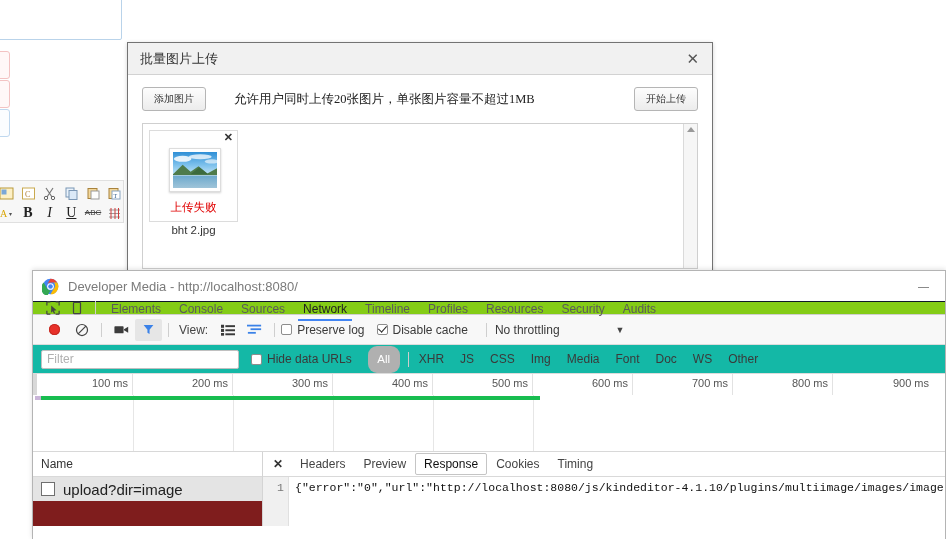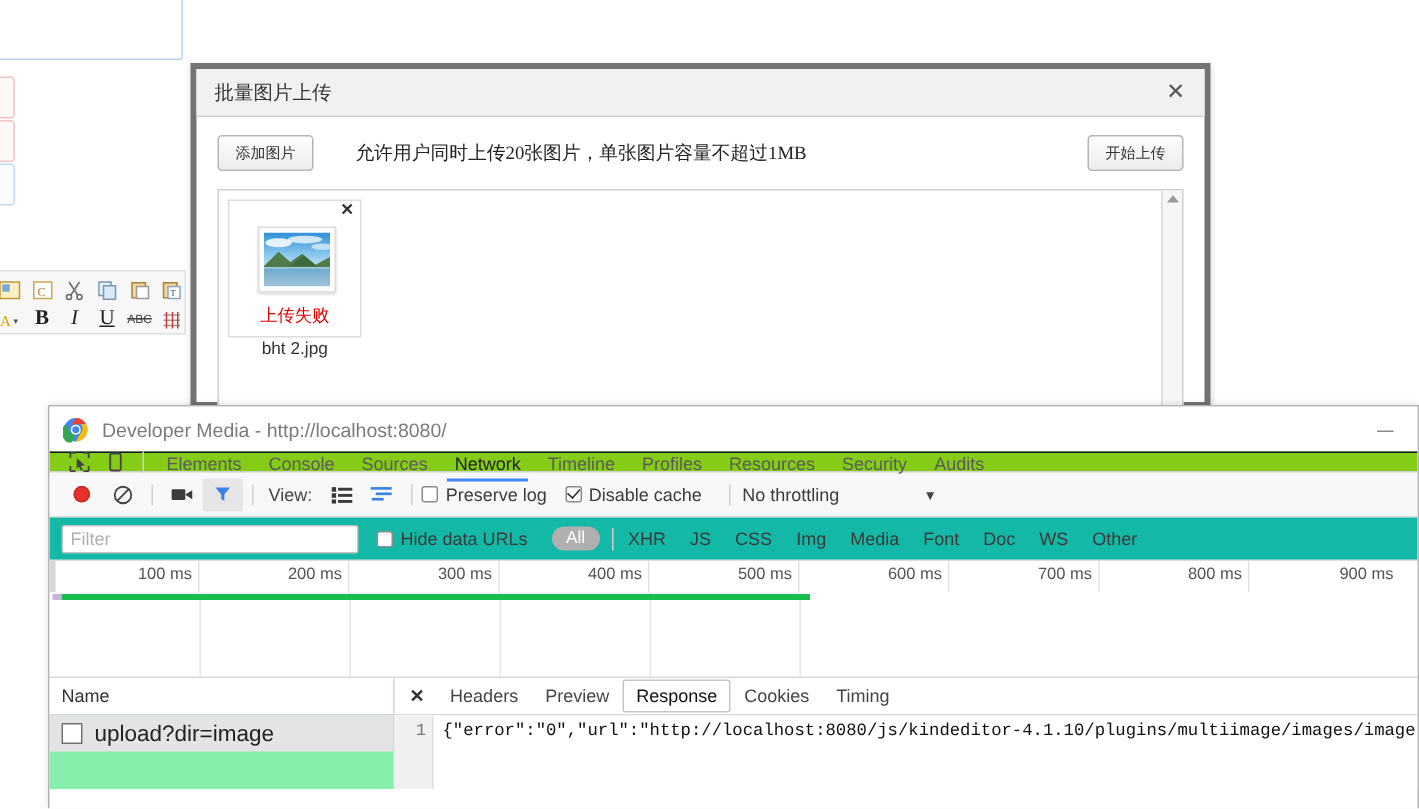--- a/index.html
+++ b/index.html
@@ -37,22 +37,22 @@
     font-size:11px; color:#555; line-height:1;
   }
   .ke-ico svg { display:block; }
   .ke-ico.bold { font-weight:bold; font-family:"Liberation Serif", serif; font-size:14px; color:#222;}
   .ke-ico.ital { font-style:italic; font-family:"Liberation Serif", serif; font-size:14px; color:#222;}
   .ke-ico.undl { text-decoration:underline; font-family:"Liberation Serif", serif; font-size:14px; color:#222;}
   .ke-ico.abc  { font-size:8px; letter-spacing:0; text-decoration:line-through; color:#444; }
 
   
   .dialog {
-    position:absolute; left:127px; top:42px; width:680px; height:230px;
-    background:#ffffff; border:4px solid #737373;
+    position:absolute; left:127px; top:42px; width:586px; height:230px;
+    background:#ffffff; border:1px solid #737373;
     box-shadow: 0 1px 4px rgba(0,0,0,.18);
     box-sizing:border-box;
   }
   .dlg-title {
     height:32px; background:#f1f1f1; border-bottom:1px solid #d2d2d2;
     display:flex; align-items:center; justify-content:space-between;
     padding:0 10px 0 12px; box-sizing:border-box;
   }
   .dlg-title-text { font-size:13px; color:#333; }
   .dlg-close { font-size:15px; color:#555; cursor:pointer; line-height:1; padding:2px 3px; }
@@ -155,21 +155,21 @@
     display:flex; align-items:center; padding-left:8px; box-sizing:border-box;
   }
   .filter-input {
     width:198px; height:19px; border:1px solid #c0c0c0; border-radius:2px; background:#fff;
     font-size:12px; color:#333; padding:0 5px; box-sizing:border-box;
     font-family:"Liberation Sans", sans-serif; outline:none;
   }
   .filter-input::placeholder { color:#b0b0b0; }
   .pill {
     display:inline-flex; align-items:center; justify-content:center;
-    min-width:20px; height:16px; padding:0 6px; border-radius:9px;
+    min-width:20px; height:27px; padding:0 6px; border-radius:9px;
     background:#b0b0b0; color:#ffffff; font-size:11.5px; margin:0 6px 0 4px;text-align:center;
   }
   .ftype { font-size:12px; color:#3a3a3a; padding:0 8px; cursor:pointer; white-space:nowrap; }
   .vsep { width:1px; height:15px; background:#cdcdcd; margin:0 2px; }
 
   
   .dt-ruler { height:21px; background:#fff; position:relative; border-bottom:none; }
   .tick {
     position:absolute; top:0; height:21px; border-right:1px solid #e2e2e2;
     font-size:11px; color:#555; text-align:right; padding-right:4px;
@@ -177,21 +177,21 @@
   }
   .ruler-handle { position:absolute; left:0; top:0; width:4px; height:21px; background:#d8d8d8; }
 
   .dt-overview { height:56px; background:#fff; position:relative; border-bottom:1px solid #d8d8d8;}
   .ov-col { position:absolute; top:0; height:56px; border-right:1px solid #e6e6e6; }
   .greenbar { position:absolute; left:8px; top:1px; height:4px; background:#18bd50; }
   .greenbar-head { position:absolute; left:2px; top:1px; width:6px; height:4px; background:#c9b5d8; }
 
   .dt-split { display:flex; height:calc(100% - 194px); }
   .dt-names {
-    width:230px; border-right:1px solid #d4d4d4; box-sizing:border-box; background:#86efac;
+    width:230px; border-right:1px solid #d4d4d4; box-sizing:border-box; background:#7f1d1d;
   }
   .names-head {
     height:25px; border-bottom:1px solid #d9d9d9; display:flex; align-items:center;
     padding-left:8px; font-size:12px; color:#333; box-sizing:border-box; background:#fff;
   }
   .name-row {
     height:24px; display:flex; align-items:center; padding-left:8px; gap:8px;
     font-size:15px; color:#222; background:#e4e4e4; box-sizing:border-box;
   }
   .file-chk { width:12px; height:12px; border:1px solid #6f6f6f; background:#fff; flex:0 0 auto; }

